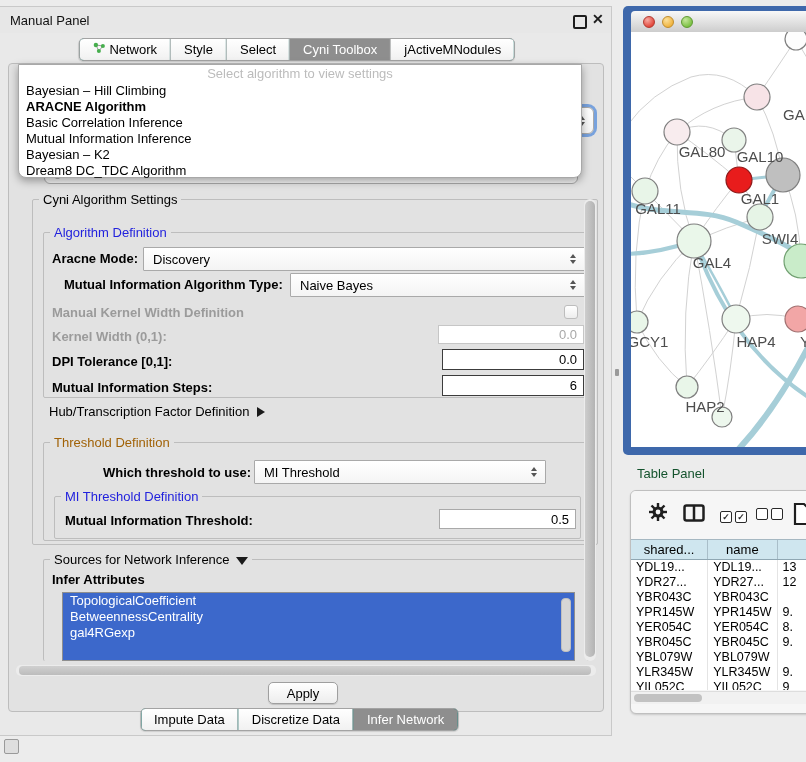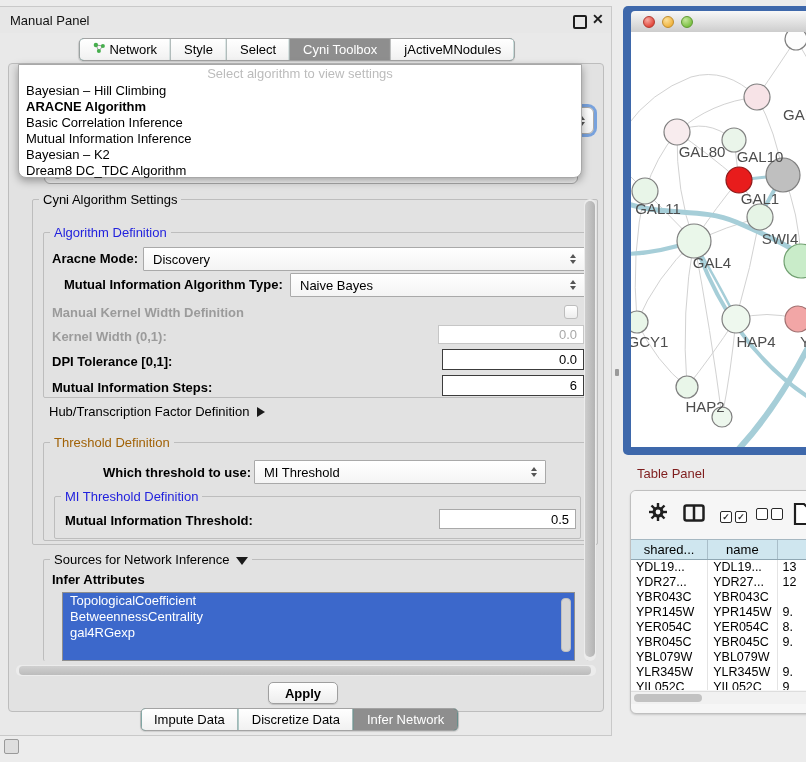--- a/index.html
+++ b/index.html
@@ -74,36 +74,36 @@
 
   .vscroll{left:584px;top:192px;width:12px;height:462px;background:#ececec;border-radius:6px;}
   .vscroll .thumb{position:absolute;left:1px;top:2px;width:10px;height:456px;border-radius:5px;
                   background:linear-gradient(90deg,#cdcdcd,#b3b3b3);}
   .hscroll{left:16px;top:658px;width:580px;height:11px;background:#ececec;border-radius:5px;}
   .hscroll .thumb{position:absolute;left:3px;top:1px;width:572px;height:9px;border-radius:4px;
                   background:linear-gradient(#d0d0d0,#bcbcbc);}
 
   .apply-btn{left:268px;top:675px;width:70px;height:22px;background:linear-gradient(#ffffff,#ededed);
              border:1px solid #9f9f9f;border-radius:5px;text-align:center;line-height:21px;box-sizing:border-box;
-             box-shadow:0 1px 1px rgba(0,0,0,.15);font-weight:bold;}
+             box-shadow:0 1px 1px rgba(0,0,0,.15);}
 
   
   .net-frame{left:623px;top:6px;width:190px;height:449px;background:#3e68ab;border-radius:5px 0 0 5px;}
   .net-titlebar{position:absolute;left:8px;top:5px;right:0;height:21px;
                 background:linear-gradient(#f8f8f8,#cdcdcd);border-radius:4px 0 0 0;
                 border-bottom:1px solid #9a9a9a;}
   .tl{position:absolute;top:4.5px;width:12px;height:12px;border-radius:50%;box-sizing:border-box;}
   .tl.red{left:12px;background:radial-gradient(circle at 35% 30%,#f7aaa2,#e14438 75%);border:1px solid #b23a31;}
   .tl.yel{left:31px;background:radial-gradient(circle at 35% 30%,#fbe09a,#efb23c 75%);border:1px solid #c08d2d;}
   .tl.grn{left:50px;background:radial-gradient(circle at 35% 30%,#c4e69a,#79bf41 75%);border:1px solid #5f9a33;}
   .net-canvas{position:absolute;left:8px;top:26px;right:0;bottom:8px;background:#fff;overflow:hidden;}
   .net-canvas text{font-family:"Liberation Sans",sans-serif;font-size:15px;fill:#4d4d4d;}
 
   
-  .tp-title{left:637px;top:466px;font-size:13px;color:#7f1d1d;}
+  .tp-title{left:637px;top:466px;font-size:13px;color:#14532d;}
   .tbl-window{left:630px;top:490px;width:200px;height:224px;background:#f6f6f6;border:1px solid #bfbfbf;
               border-radius:6px;box-sizing:border-box;overflow:hidden;box-shadow:0 1px 2px rgba(0,0,0,.15);}
   .tbl-toolbar{position:absolute;left:0;top:0;width:100%;height:48px;background:#f6f6f6;}
   .ticon{position:absolute;top:14px;}
   .cb{display:inline-block;width:10px;height:10px;border:1.5px solid #2a2a2a;border-radius:2px;
       font-size:9px;line-height:10px;text-align:center;font-weight:bold;color:#2a2a2a;margin-right:3px;background:#fff;}
   .tbl-header{position:absolute;left:0;top:48px;width:100%;height:21px;background:#cfe6ef;
               border-top:1px solid #a6b8c2;border-bottom:1px solid #8fa7b3;display:flex;box-sizing:border-box;}
   .th{border-right:1px solid #a9bec9;text-align:center;line-height:19px;box-sizing:border-box;}
   .col0{width:78px;} .col1{width:70px;} .col2{width:52px;}

